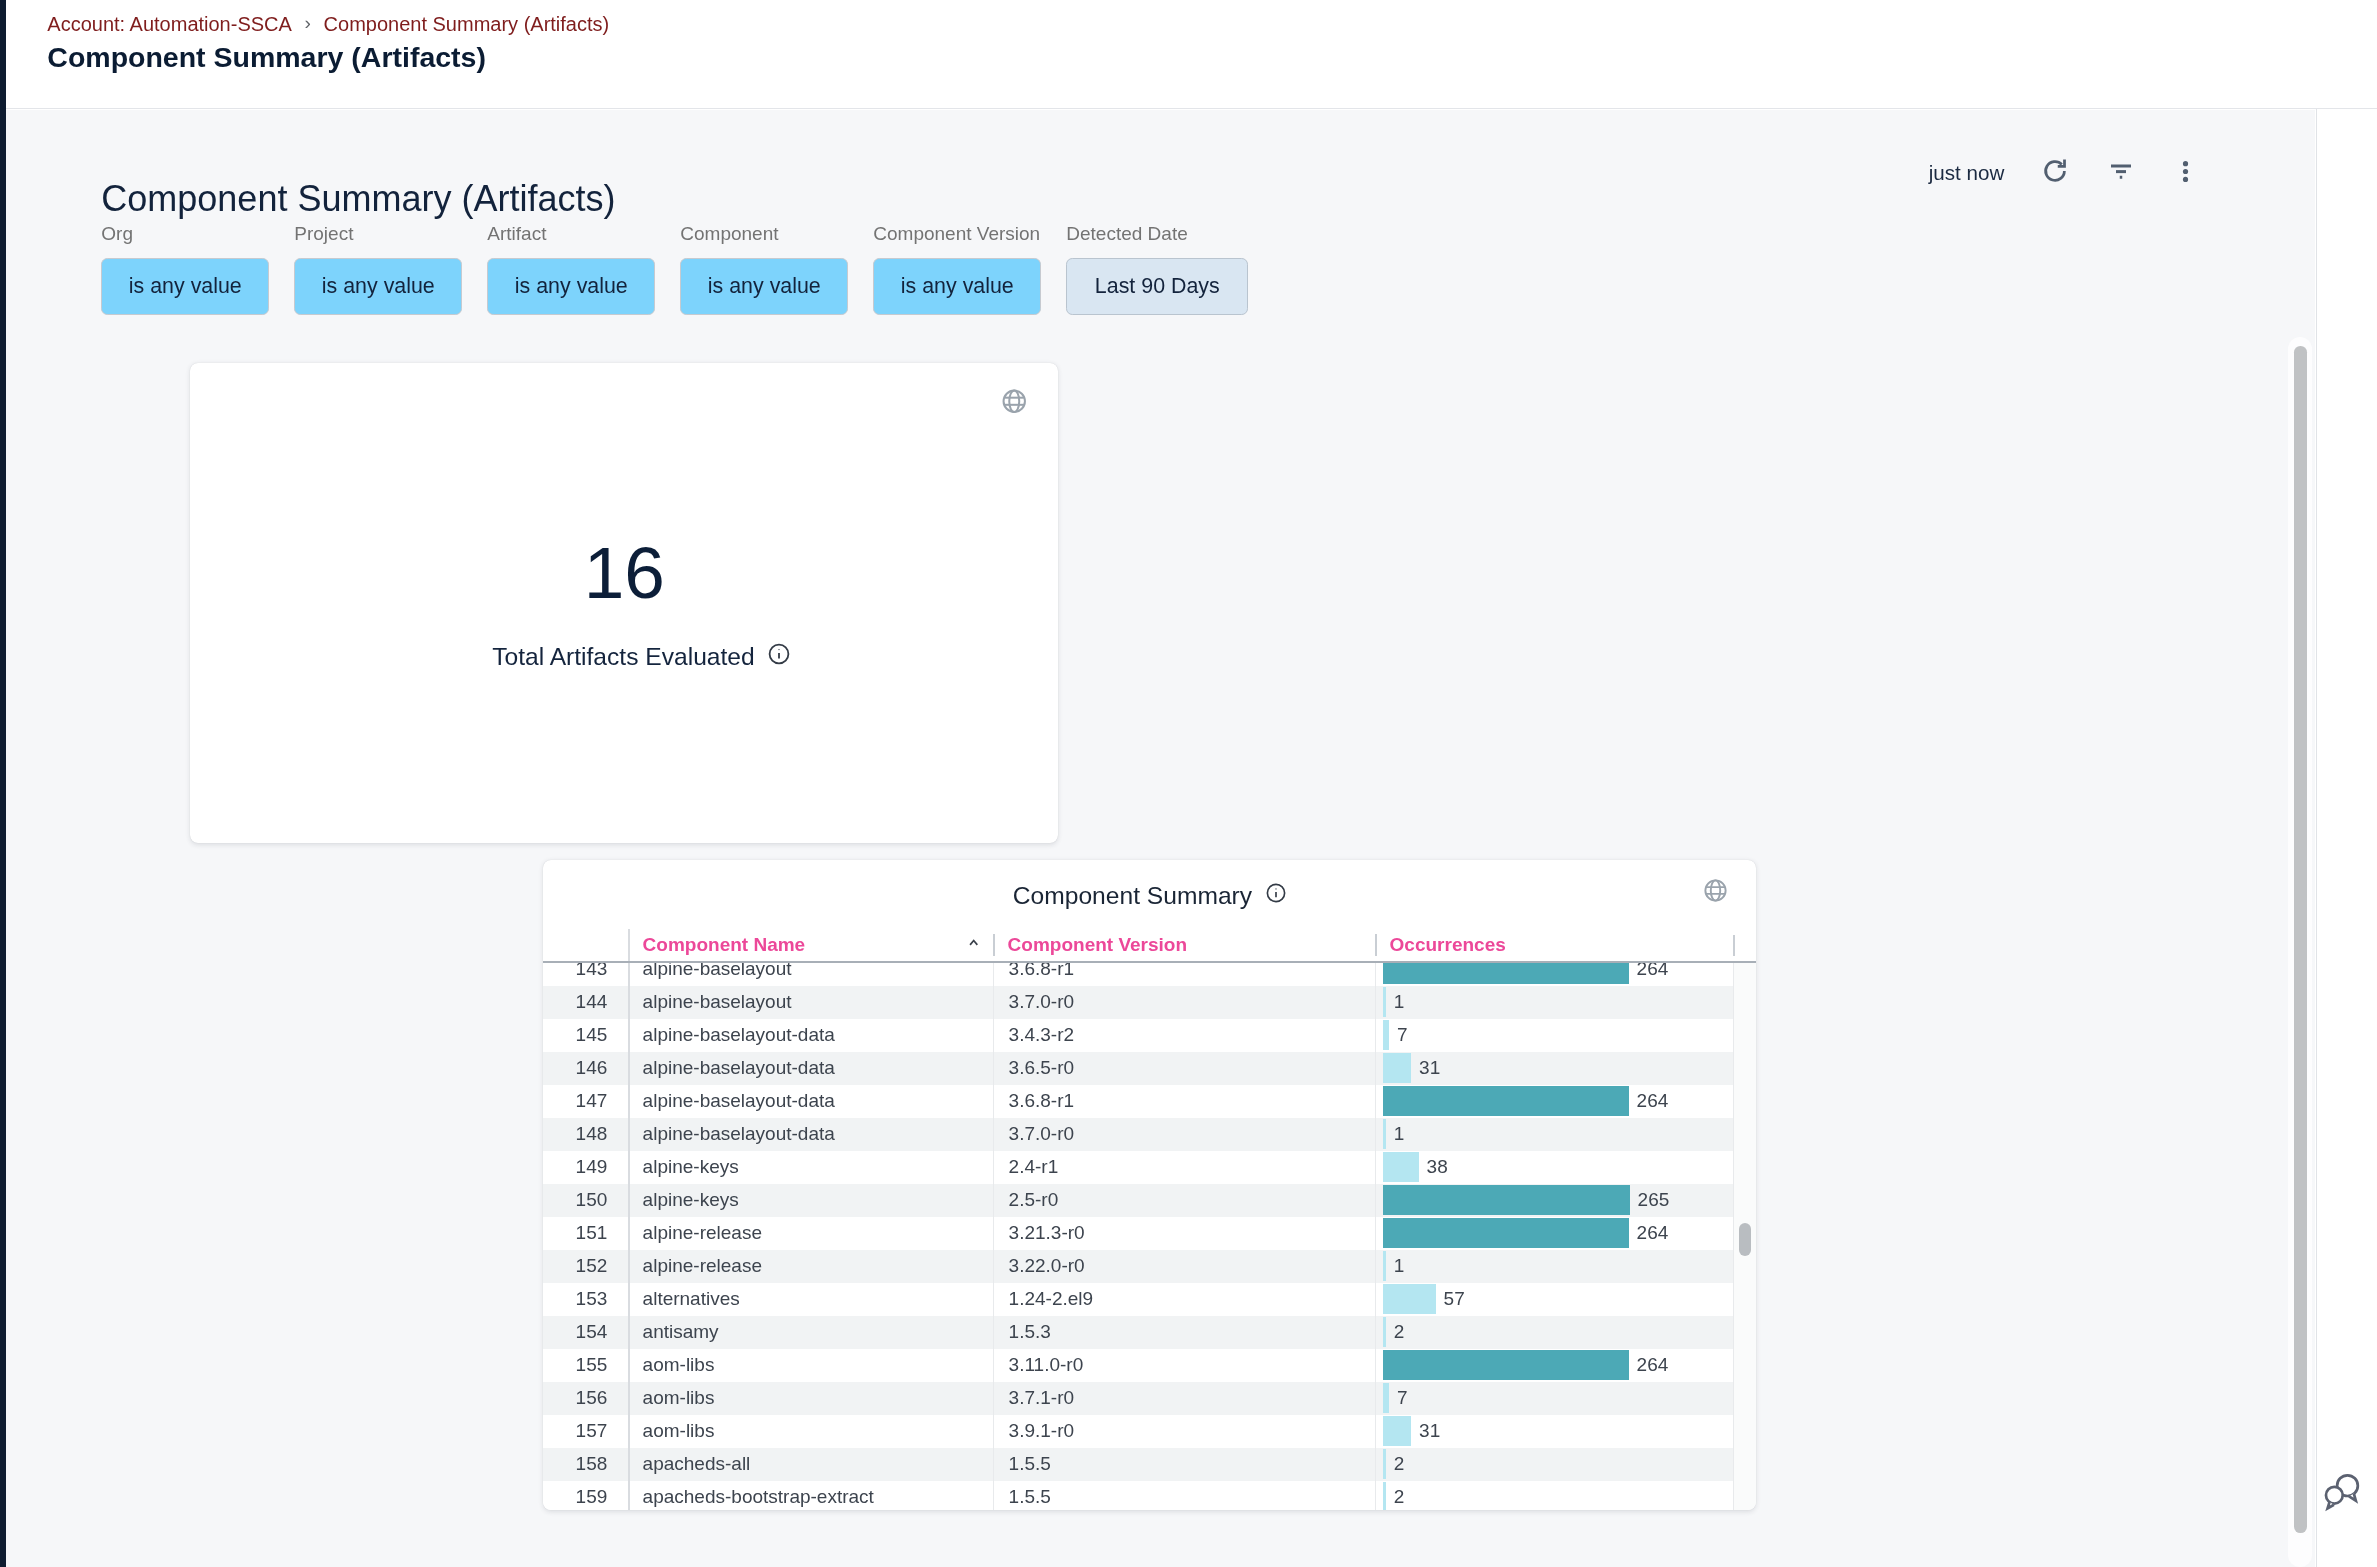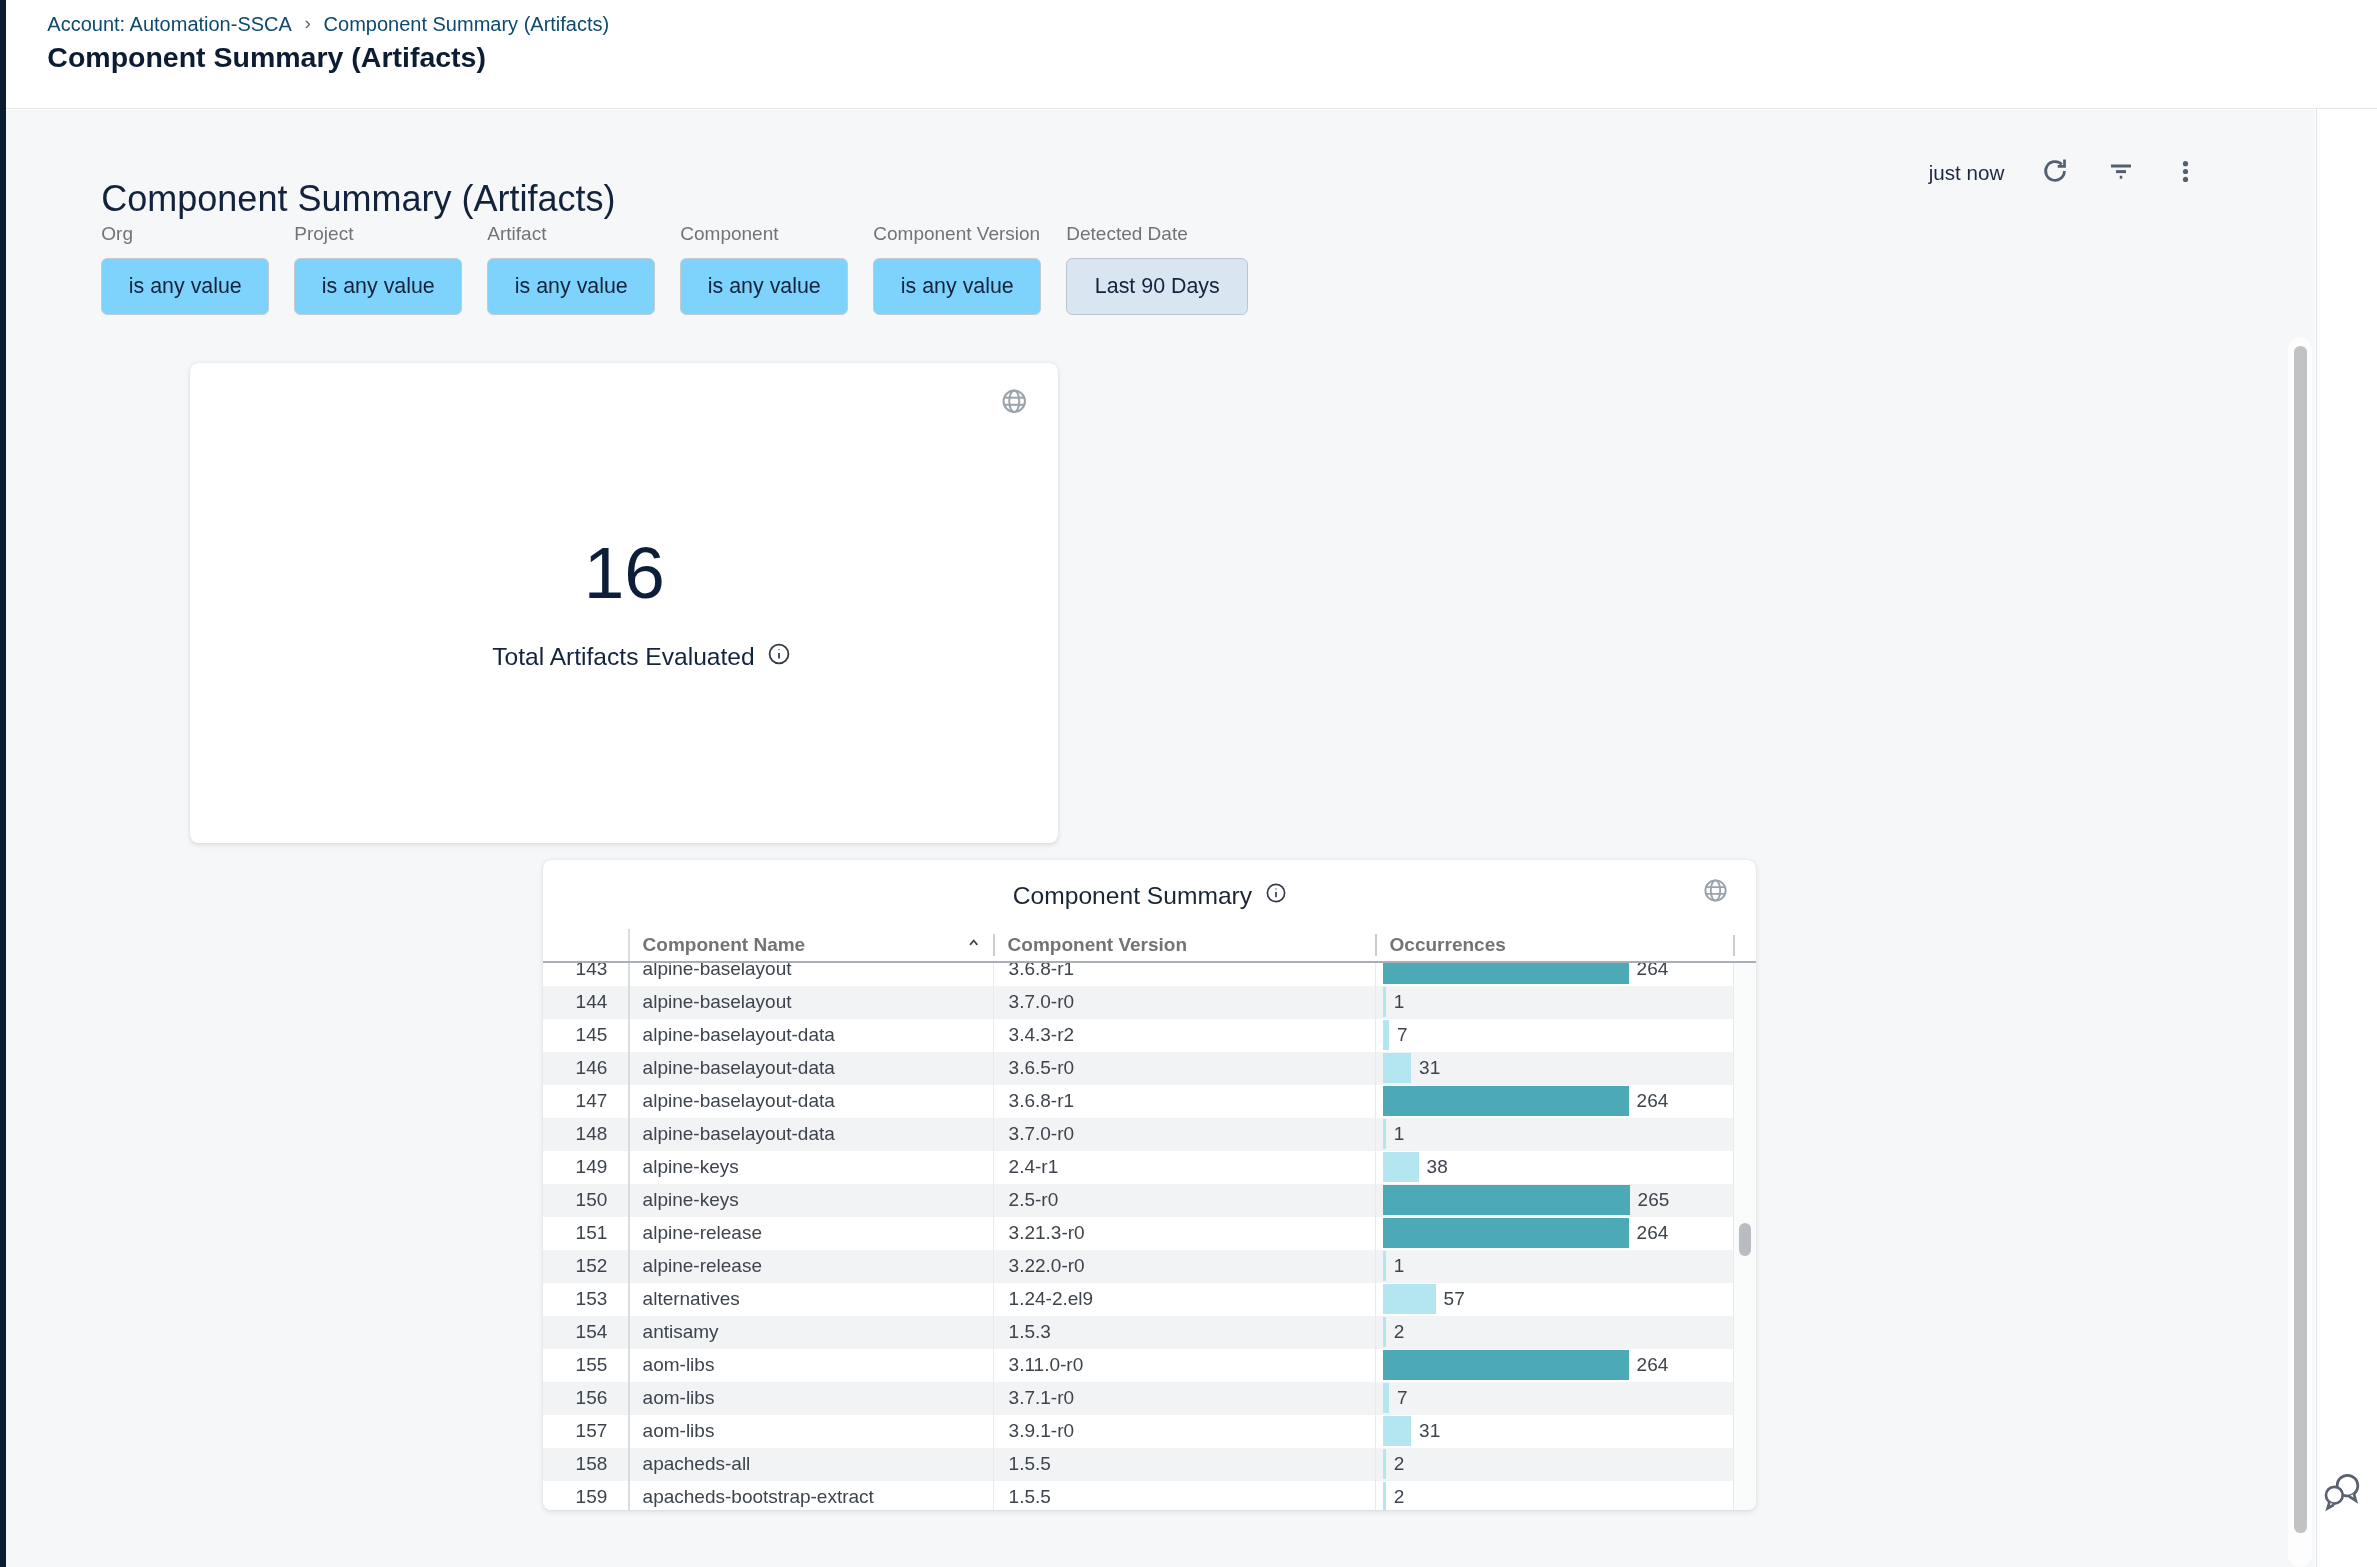--- a/index.html
+++ b/index.html
@@ -5,21 +5,21 @@
   * { box-sizing: border-box; }
   body { margin:0; background:#ffffff; font-family:"Liberation Sans", sans-serif; color:#16202e; }
   .screen { position:relative; width:2377px; height:1567px; overflow:hidden; background:#ffffff; }
 
   
   .nav-strip { position:absolute; left:0; top:0; width:6.3px; height:1567px; background:#0e1c30; }
 
   
   .top-header { position:absolute; left:6.3px; top:0; width:2371px; height:109px; background:#ffffff; border-bottom:1.6px solid #e3e5e9; z-index:4; }
   .breadcrumb { position:absolute; left:41px; top:12.7px; display:flex; align-items:center; gap:12.7px; font-size:20px; }
-  .breadcrumb a { color:#0c4a6e; text-decoration:none; cursor:pointer; }
+  .breadcrumb a { color:#7f1d1d; text-decoration:none; cursor:pointer; }
   .crumb-sep { color:#5f6368; font-size:19px; transform:translateY(-0.8px); }
   .page-title { position:absolute; left:41px; top:41px; font-size:28.5px; font-weight:bold; color:#0b1c33; }
 
   
   .content { position:absolute; left:6.3px; top:110px; width:2309px; height:1457px; background:#f6f7f9; }
 
   .dash-title { position:absolute; left:95px; top:38px; font-size:36px; font-weight:400; color:#13233c; }
   .dash-actions { position:absolute; top:46px; right:116px; height:33px; display:flex; align-items:center; gap:36px; }
   .refreshed { font-size:20.6px; color:#1b2a41; }
   .icon-btn { background:none; border:none; padding:0; cursor:pointer; display:flex; align-items:center; }
@@ -43,21 +43,21 @@
 
   
   .table-card { position:absolute; left:537px; top:750px; width:1213px; height:650px; background:#ffffff; border-radius:8px;
                 box-shadow:0 1.6px 4.8px rgba(33,43,54,.12), 0 0 0.8px rgba(33,43,54,.18); overflow:hidden; }
   .table-title-row { position:absolute; top:22px; left:0; width:100%; display:flex; justify-content:center; align-items:center; gap:12.7px;
                      font-size:24.6px; color:#1a2535; }
   .table-globe { position:absolute; top:17.4px; right:27px; }
 
   .thead { position:absolute; top:69px; left:0; width:1213px; height:32px; display:grid;
            grid-template-columns:85px 365px 382px 358px 23px; align-items:center;
-           font-weight:bold; font-size:19px; color:#737373; }
+           font-weight:bold; font-size:19px; color:#ec4899; }
   .th { position:relative; height:100%; display:flex; align-items:center; padding-left:14.3px; }
   .th .tick { position:absolute; left:0; top:4.8px; width:1.6px; height:22px; background:#c9ced4; }
   .th-name { justify-content:space-between; padding-right:11px; }
   .thead-rule { position:absolute; top:101px; left:0; width:1213px; height:1.6px; background:#a8afb7; z-index:3; }
   .col-line { position:absolute; left:85px; top:69px; bottom:0; width:1.6px; background:#d9dce0; z-index:2; }
 
   .tbody { position:absolute; top:102px; left:0; width:1190px; height:548px; overflow:hidden; }
   .trow { display:grid; grid-template-columns:85px 365px 382px 358px; height:33px; align-items:center;
           font-size:19px; color:#3d444e; background:#ffffff; cursor:default; }
   .trow.striped { background:#f1f3f4; }

